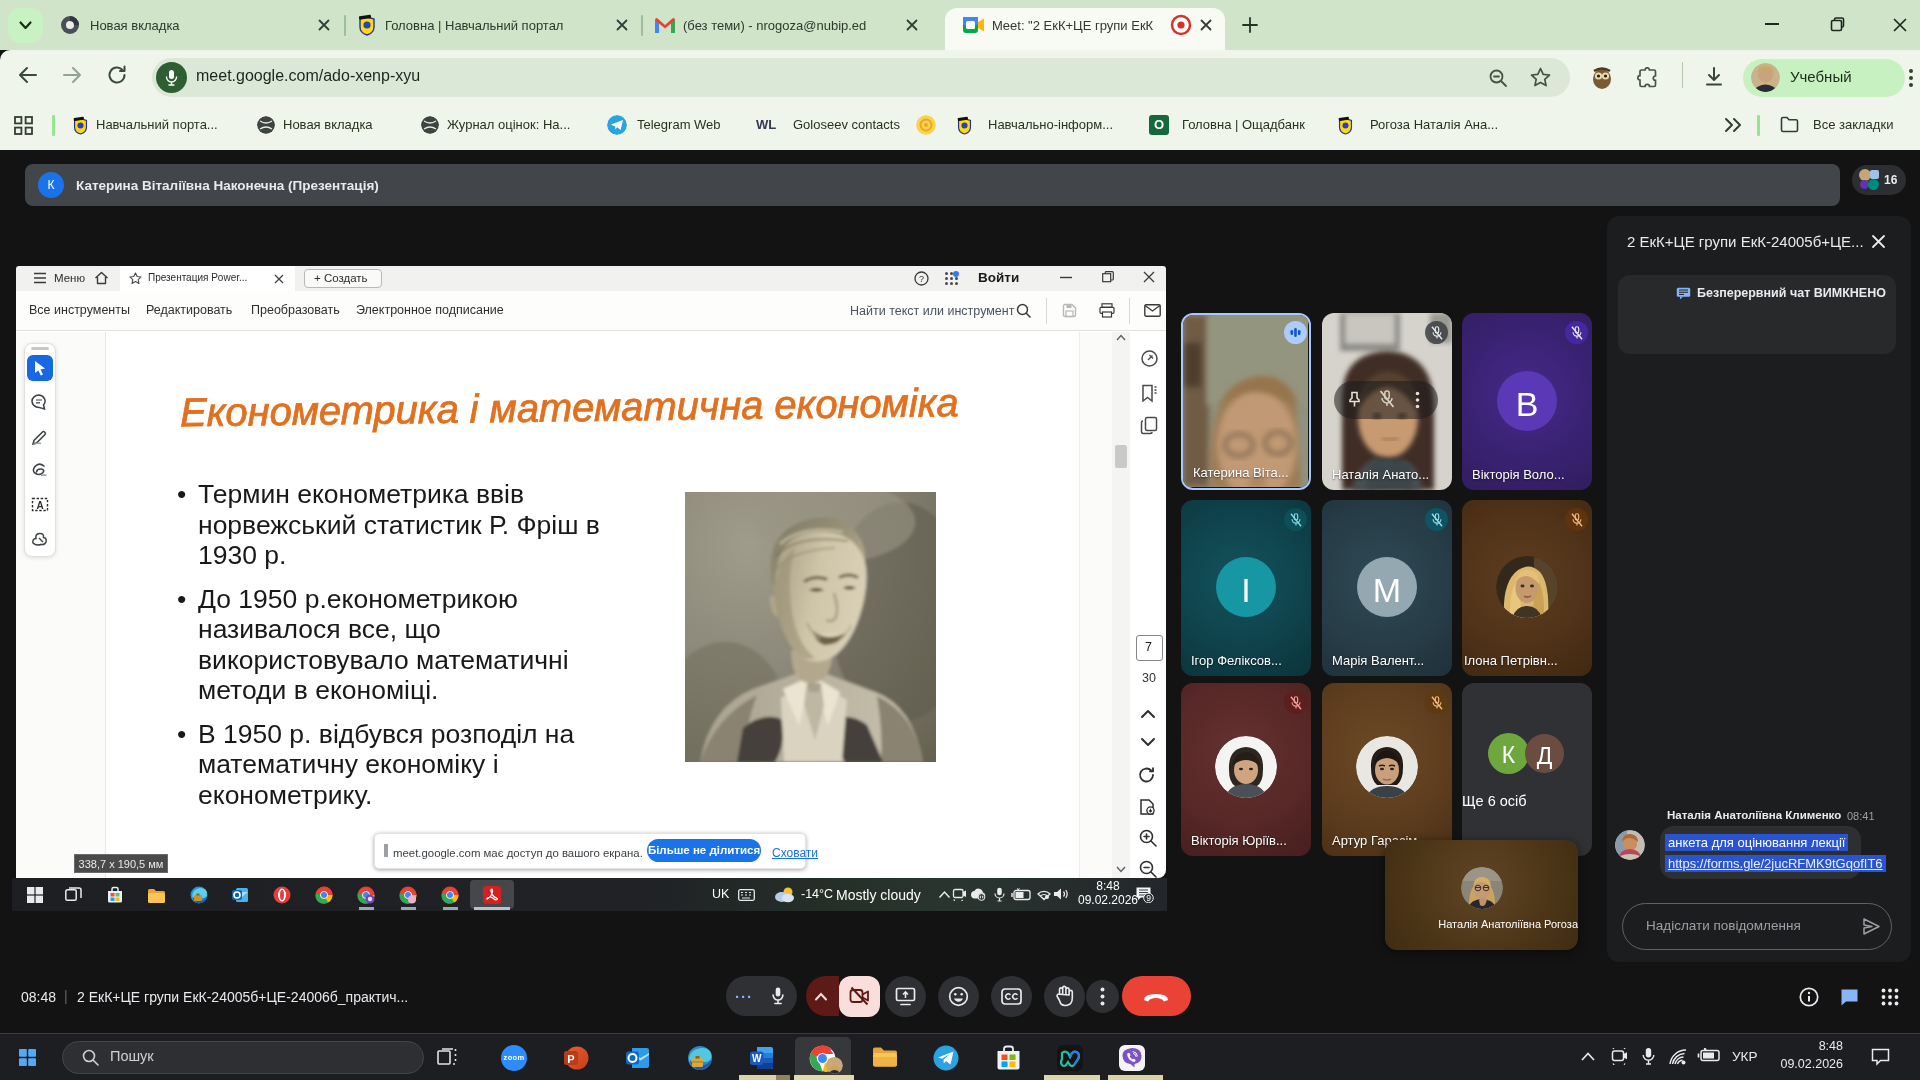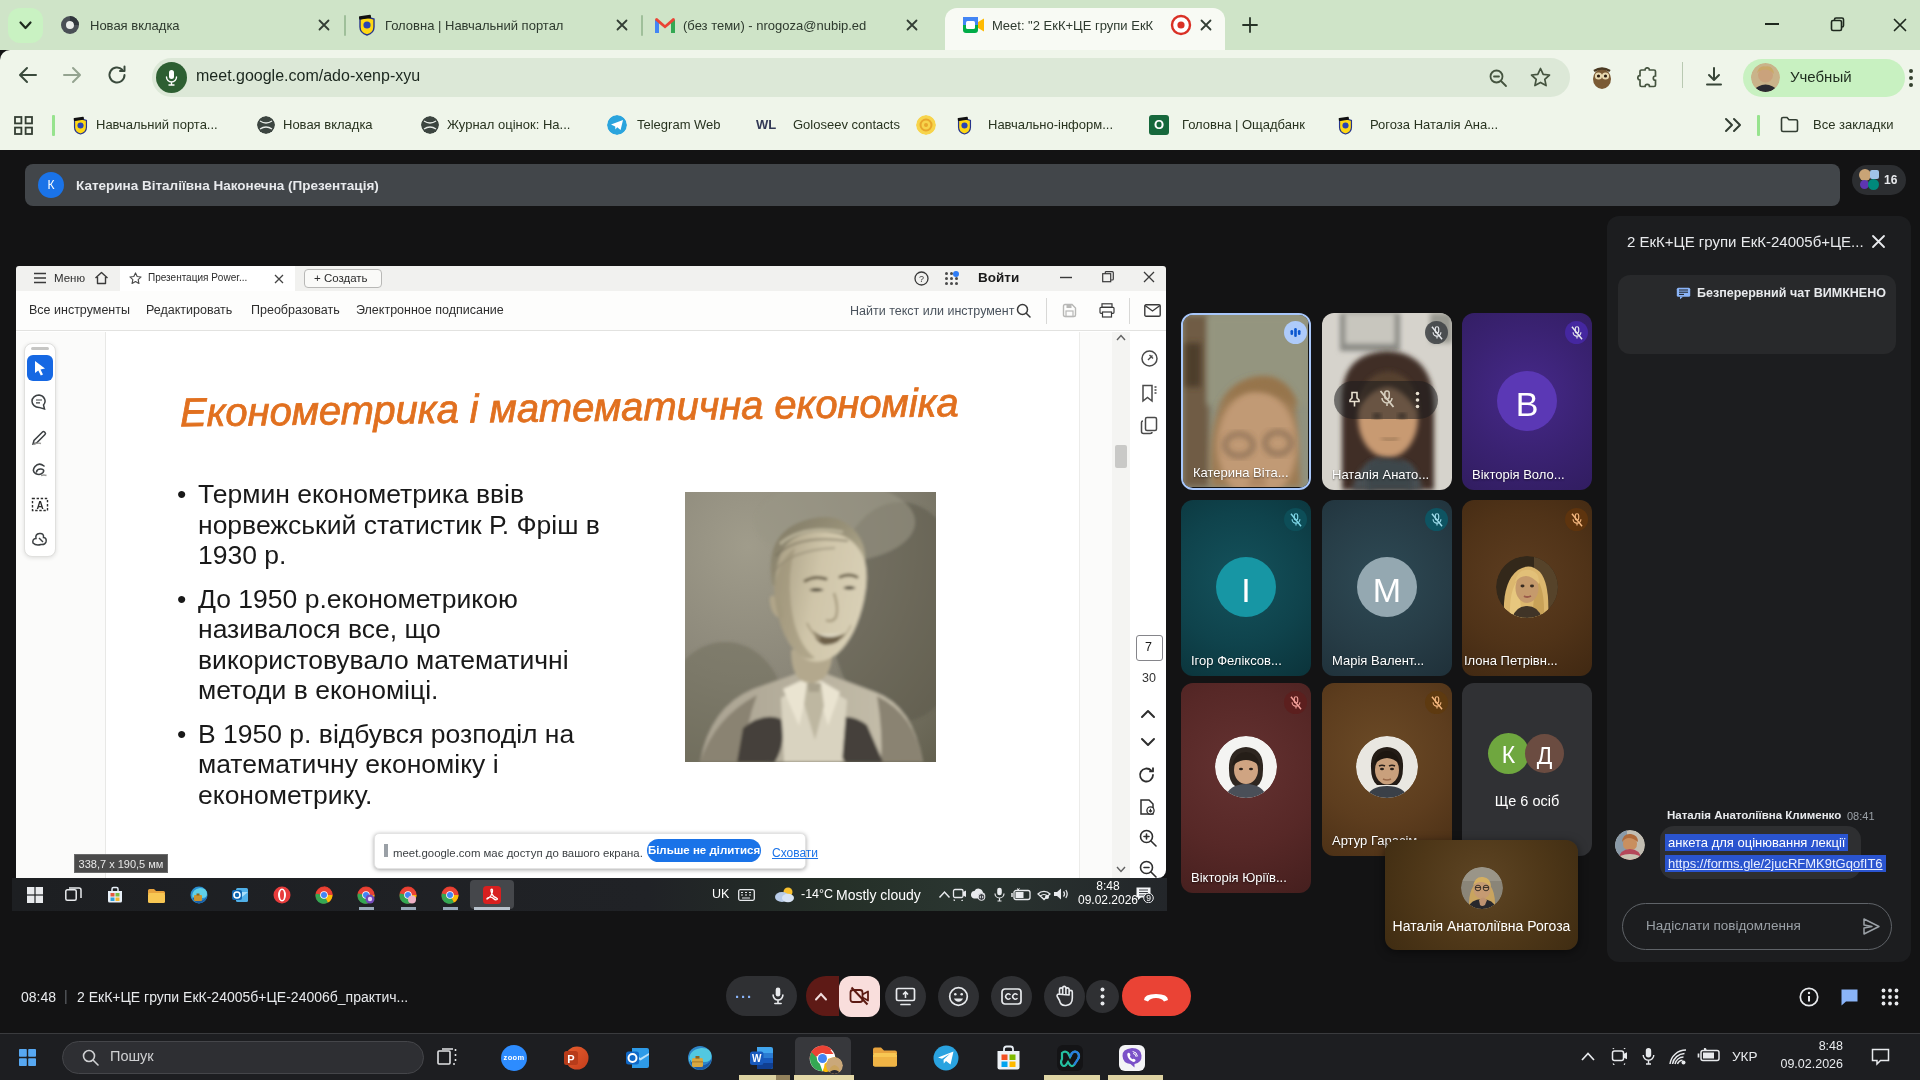--- a/index.html
+++ b/index.html
@@ -764,21 +764,21 @@
       </svg>
 <div class="nm" style="position:absolute;left:2px;bottom:8px;max-width:112px">Ілона Петрівн...</div>
 </div>
 <div class="a cir" style="left:1565px;top:508px;width:23px;height:23px;background:#5e340e"></div>
 <svg class="a" style="left:1570px;top:512px" width="14" height="16" viewBox="0 0 18 20">
       <rect x="6.8" y="2" width="4.4" height="8" rx="2.2" stroke="#f5b880" stroke-width="1.5" fill="none"></rect>
       <path d="M4 9 a5 5 0 0 0 10 0 M9 14 V17" stroke="#f5b880" stroke-width="1.5" fill="none"></path>
       <path d="M2.5 2 L15.5 18" stroke="#f5b880" stroke-width="1.8"></path>
     </svg>
 
-<div class="a" style="left:1181px;top:683px;width:130px;height:210px;border-radius:12px;background:radial-gradient(circle at 45% 40%,#643231 0%,#572827 55%,#451f1e 100%)">
+<div class="a" style="left:1181px;top:683px;width:130px;height:173px;border-radius:12px;background:radial-gradient(circle at 45% 40%,#643231 0%,#572827 55%,#451f1e 100%)">
 <svg class="a cir" style="left:34px;top:53px" width="62" height="62" viewBox="0 0 62 62">
         <defs>
           <clipPath id="av7">
             <circle cx="31" cy="31" r="31"></circle>
           </clipPath>
         </defs>
         <g clip-path="url(#av7)">
           <rect width="62" height="62" fill="#f4f4f2"></rect>
           <path d="M14 34 Q13 12 31 11 Q49 12 48 34 Q48 46 42 50 L20 50 Q14 46 14 34 Z" fill="#2e2620"></path>
           <ellipse cx="31" cy="34" rx="12" ry="14" fill="#cfa482"></ellipse>
@@ -823,21 +823,21 @@
       <rect x="6.8" y="2" width="4.4" height="8" rx="2.2" stroke="#f5b880" stroke-width="1.5" fill="none"></rect>
       <path d="M4 9 a5 5 0 0 0 10 0 M9 14 V17" stroke="#f5b880" stroke-width="1.5" fill="none"></path>
       <path d="M2.5 2 L15.5 18" stroke="#f5b880" stroke-width="1.8"></path>
     </svg>
 
 <div class="a" style="left:1462px;top:683px;width:130px;height:173px;border-radius:12px;background:#303134">
 <div class="a cir" style="left:26px;top:50px;width:41px;height:41px;background:#6fa73f"></div>
 <div class="a" style="left:26px;top:59px;width:41px;text-align:center;font-size:23px;color:#fff">К</div>
 <div class="a cir" style="left:63px;top:51px;width:39px;height:39px;background:#6b4c41"></div>
 <div class="a" style="left:63px;top:60px;width:39px;text-align:center;font-size:23px;color:#fff">Д</div>
-<div class="a" style="left:0;top:110px;width:130px;text-align:center;font-size:14.5px;color:#fff">Ще 6 осіб</div>
+<div class="a" style="left:0;top:110px;width:130px;text-align:left;font-size:14.5px;color:#fff">Ще 6 осіб</div>
 </div>
 
 <div class="a" style="left:1385px;top:840px;width:193px;height:110px;border-radius:12px;background:radial-gradient(circle at 50% 40%,#5e4524 0%,#4e3718 55%,#3f2c12 100%);box-shadow:0 2px 10px rgba(0,0,0,.5)">
 <svg class="a cir" style="left:76px;top:27px" width="42" height="42" viewBox="0 0 42 42">
         <defs>
           <clipPath id="av9">
             <circle cx="21" cy="21" r="21"></circle>
           </clipPath>
         </defs>
         <g clip-path="url(#av9)">
@@ -846,21 +846,21 @@
           <path d="M8 42 Q7 16 21 14 Q35 16 34 42 Z" fill="#c9a45f"></path>
           <ellipse cx="21" cy="22" rx="8.5" ry="10" fill="#c59a72"></ellipse>
           <path d="M12 19 Q14 9 22 10 Q30 11 30 20 Q25 15 20 15 Q15 15 12 19 Z" fill="#d4af62"></path>
           <path d="M14 20.5 H20 M22 20.5 H28" stroke="#3a3228" stroke-width="1.2"></path>
           <circle cx="17" cy="21" r="2.8" fill="none" stroke="#3a3228" stroke-width="1"></circle>
           <circle cx="25" cy="21" r="2.8" fill="none" stroke="#3a3228" stroke-width="1"></circle>
           <path d="M6 42 Q10 32 21 32 Q32 32 36 42 Z" fill="#28282c"></path>
           <path d="M18 33 Q22 28 26 33 L24 38 Q21 40 19 38 Z" fill="#bd9270"></path>
         </g>
       </svg>
-<div class="a" style="left:0;top:78px;width:193px;text-align:center;font-size:14px;color:#fff;white-space:nowrap">Наталія Анатоліївна Рогоза</div>
+<div class="a" style="left:0;top:78px;width:193px;text-align:right;font-size:11px;color:#fff;white-space:nowrap">Наталія Анатоліївна Рогоза</div>
 </div>
 
 <div class="a" style="left:1607px;top:216px;width:304px;height:746px;background:#1c1d1f;border-radius:12px">
   <div class="a" style="left:20px;top:17px;font-size:15px;color:#e8eaed;white-space:nowrap;overflow:hidden;width:250px">2 ЕкК+ЦЕ групи ЕкК-24005б+ЦЕ...</div>
   <svg class="a" style="left:264px;top:18px" width="15" height="15" viewBox="0 0 15 15">
         <path d="M2 2 L13 13 M13 2 L2 13" stroke="#e8eaed" stroke-width="1.8" stroke-linecap="round"></path>
       </svg>
 
   <div class="a" style="left:11px;top:59px;width:278px;height:79px;background:#28292b;border-radius:12px">
     <svg class="a" style="left:58px;top:12px" width="15" height="13" viewBox="0 0 15 13">

